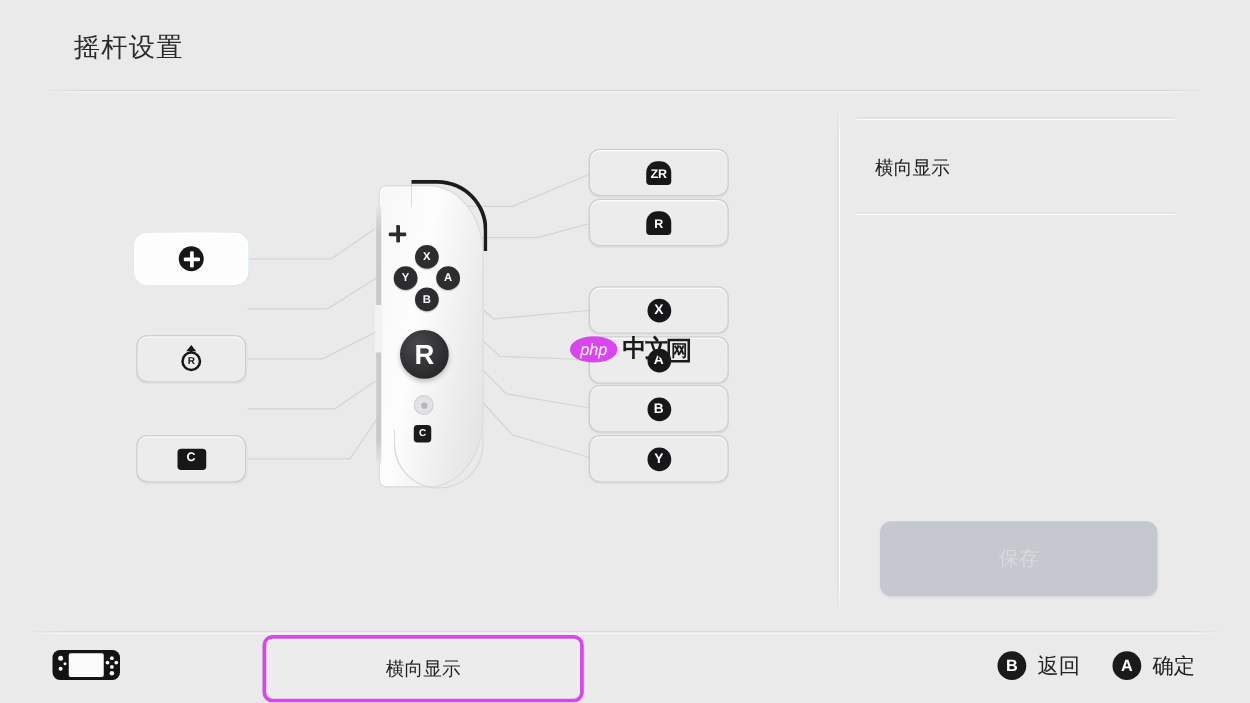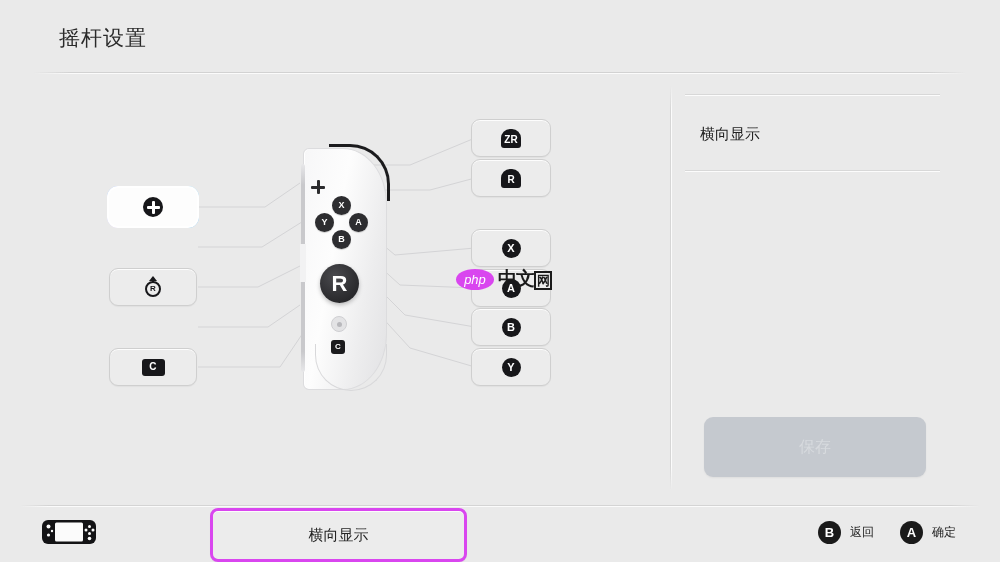--- a/index.html
+++ b/index.html
@@ -43,21 +43,21 @@
   .footer-actions{
     position:absolute;right:44px;top:518px;height:28px;
     display:flex;align-items:center;gap:26px;
   }
   .fa-item{display:flex;align-items:center;gap:9px;}
   .fa-badge{
     width:23px;height:23px;border-radius:50%;background:#1a1a1a;color:#fff;
     font-size:13px;font-weight:bold;display:flex;align-items:center;justify-content:center;
     line-height:1;
   }
-  .fa-label{font-size:12px;color:#232323;}
+  .fa-label{font-size:17px;color:#232323;}
 
   
   .v-sep{
     position:absolute;left:670px;top:86px;width:1px;height:404px;
     background:linear-gradient(to bottom,rgba(255,255,255,0) 0%,#d6d6d6 6%,#d6d6d6 94%,rgba(255,255,255,0) 100%);
   }
   .v-sep-hi{
     position:absolute;left:671px;top:86px;width:1px;height:404px;
     background:linear-gradient(to bottom,rgba(255,255,255,0) 0%,#fcfcfc 6%,#fcfcfc 94%,rgba(255,255,255,0) 100%);
   }
@@ -67,21 +67,21 @@
   .lines{position:absolute;left:0;top:0;width:670px;height:410px;}
 
   .pill{
     position:absolute;box-sizing:border-box;
     width:88px;height:38px;border-radius:9px;
     background:#ececec;
     border:1px solid #cfcfcf;
     box-shadow:inset 0 1px 0 #fdfdfd, 0 1px 1px rgba(0,0,0,0.045);
     display:flex;align-items:center;justify-content:center;
   }
-  .pill.right{width:80px;}
+  .pill.right{width:112px;}
   .pill.selected{
     background:#fdfdfd;border:none;
     box-shadow:0 0 0 2px #ffffff, 0 0 0 4px rgba(120,170,255,0.0);
   }
   .pill.selected::before{
     content:"";position:absolute;inset:-2px;border-radius:11px;
     background:linear-gradient(115deg,#8fb7f2 0%,#d9c7ee 22%,#f2f2f7 48%,#9fd8f0 74%,#5aa9e6 100%);
     z-index:-1;
   }
   .pill.selected::after{

